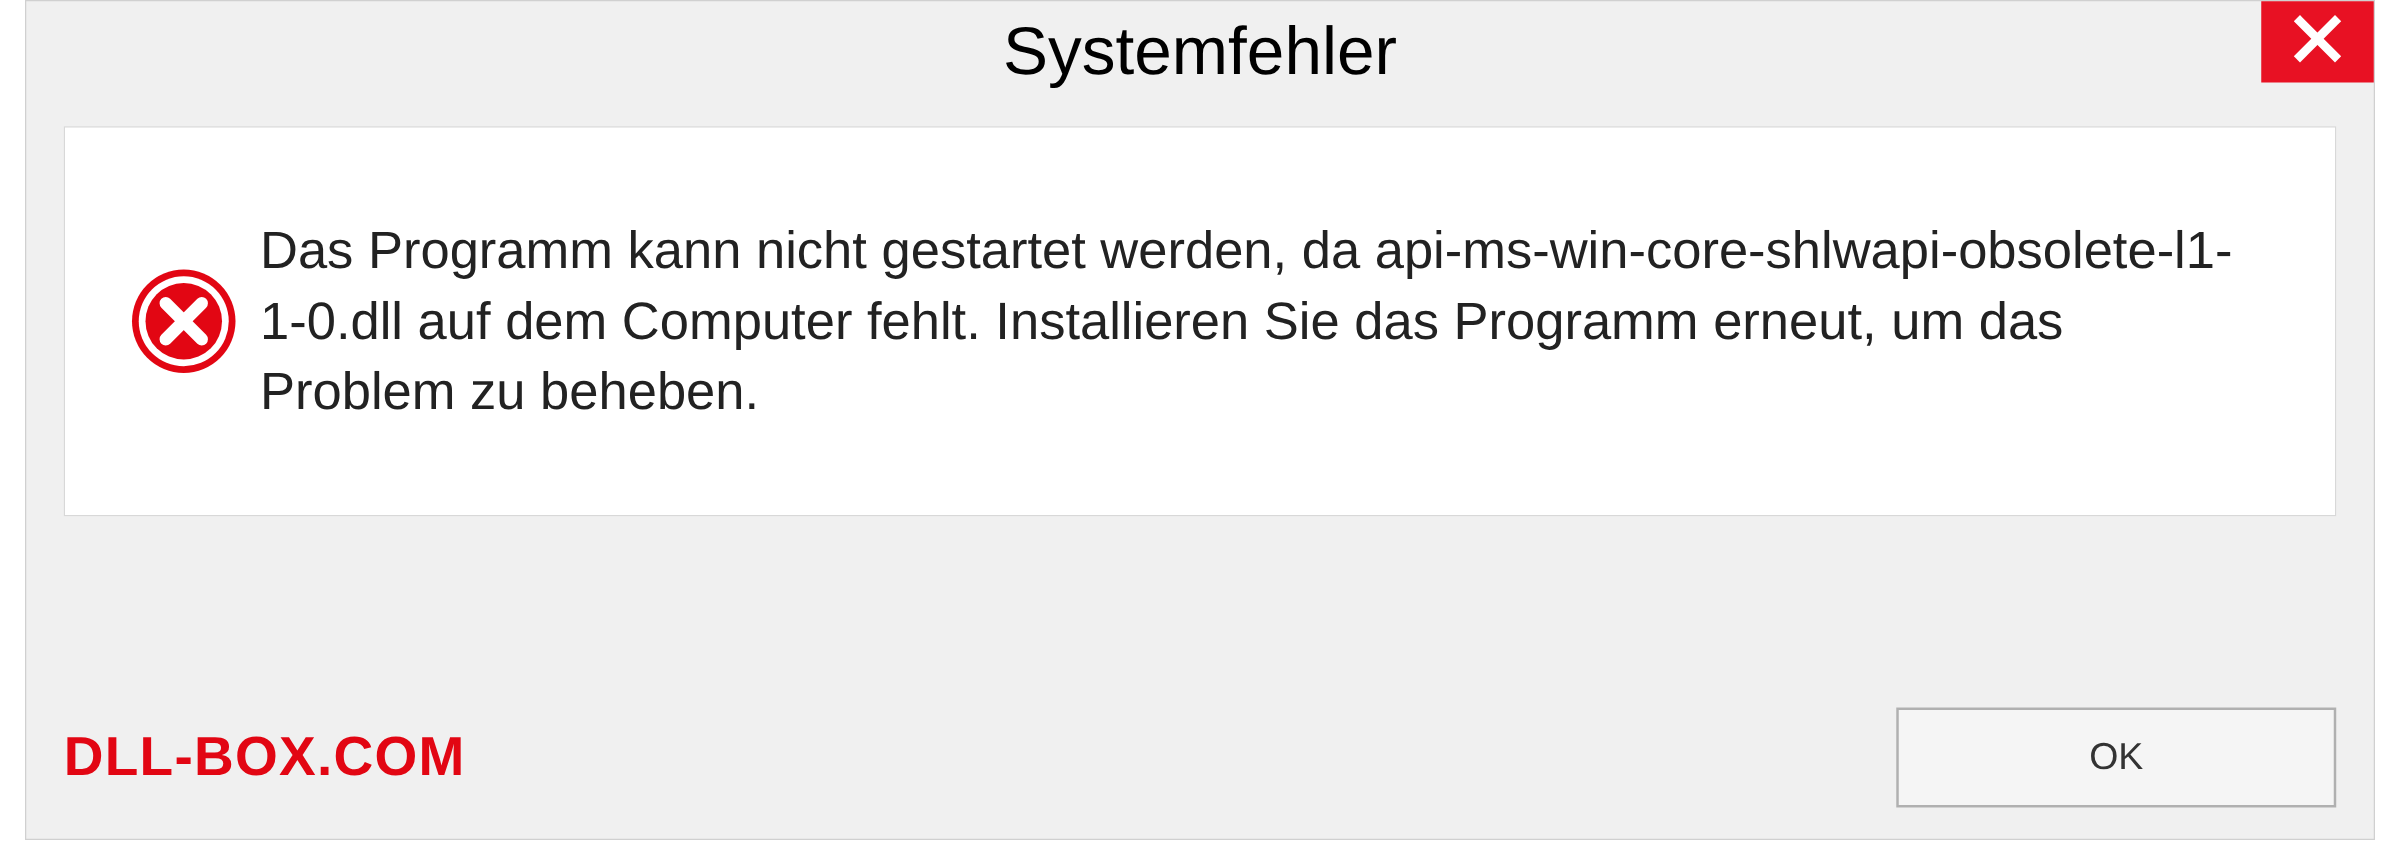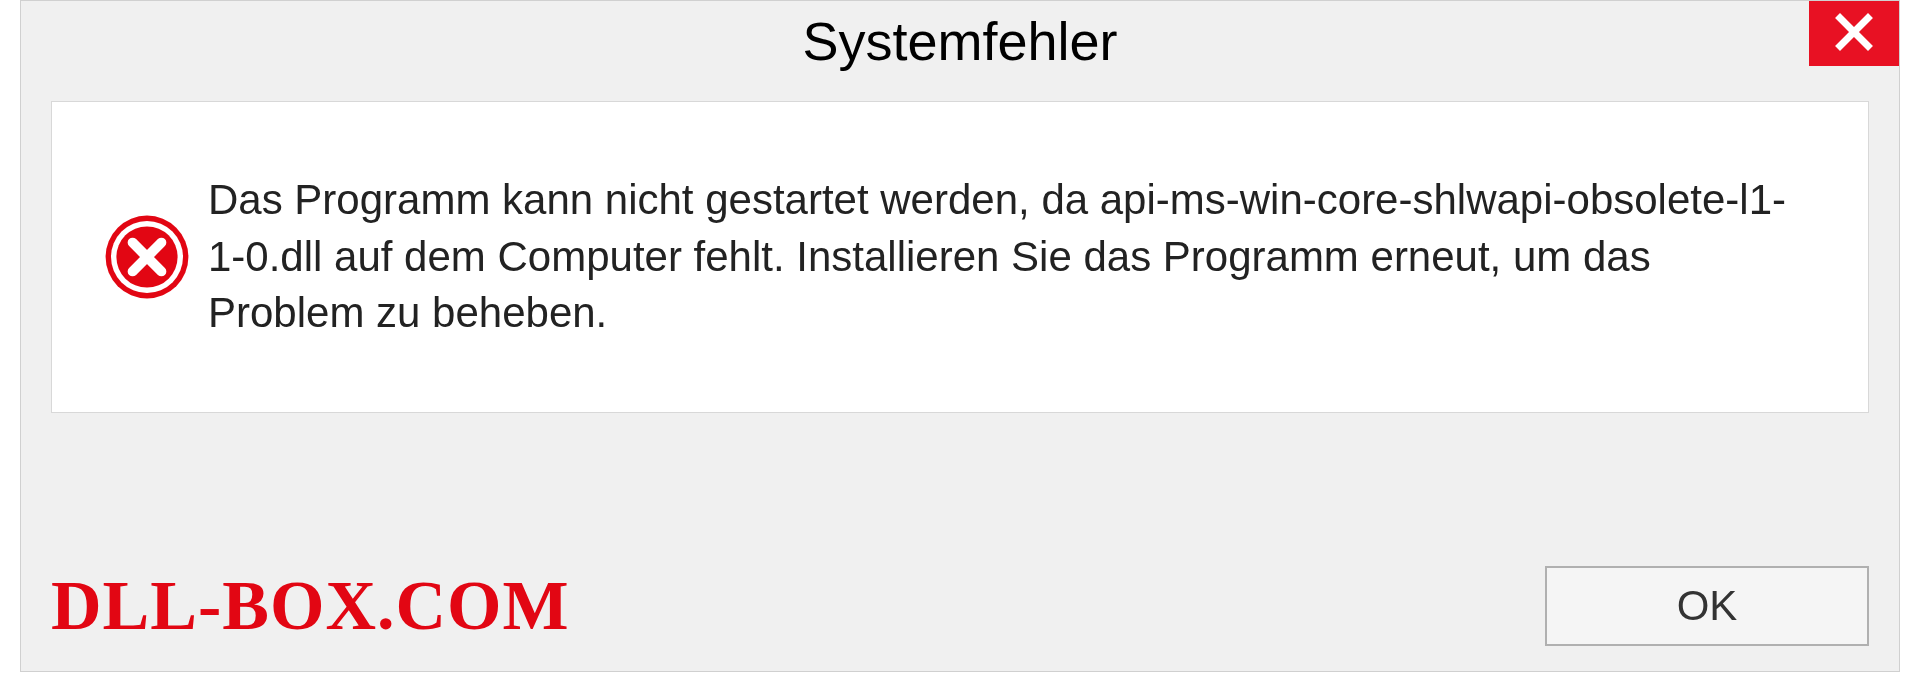--- a/index.html
+++ b/index.html
@@ -81,32 +81,32 @@
     .footer {
       position: absolute;
       bottom: 25px;
       left: 30px;
       right: 30px;
       display: flex;
       align-items: center;
       justify-content: space-between;
     }
     .watermark {
-      font-size: 70px;
+      font-size: 44px;
       font-weight: 900;
       color: #e20613;
       letter-spacing: 1px;
-      font-family: Liberation Serif, serif;
+      font-family: Liberation Sans, sans-serif;
     }
     .ok-button {
-      width: 324px;
+      width: 352px;
       height: 80px;
       background: #f5f5f5;
       border: 2px solid #b0b0b0;
-      font-size: 42px;
+      font-size: 30px;
       color: #333;
       display: flex;
       align-items: center;
       justify-content: center;
       cursor: pointer;
     }
   </style>
 </head>
 <body>
 

